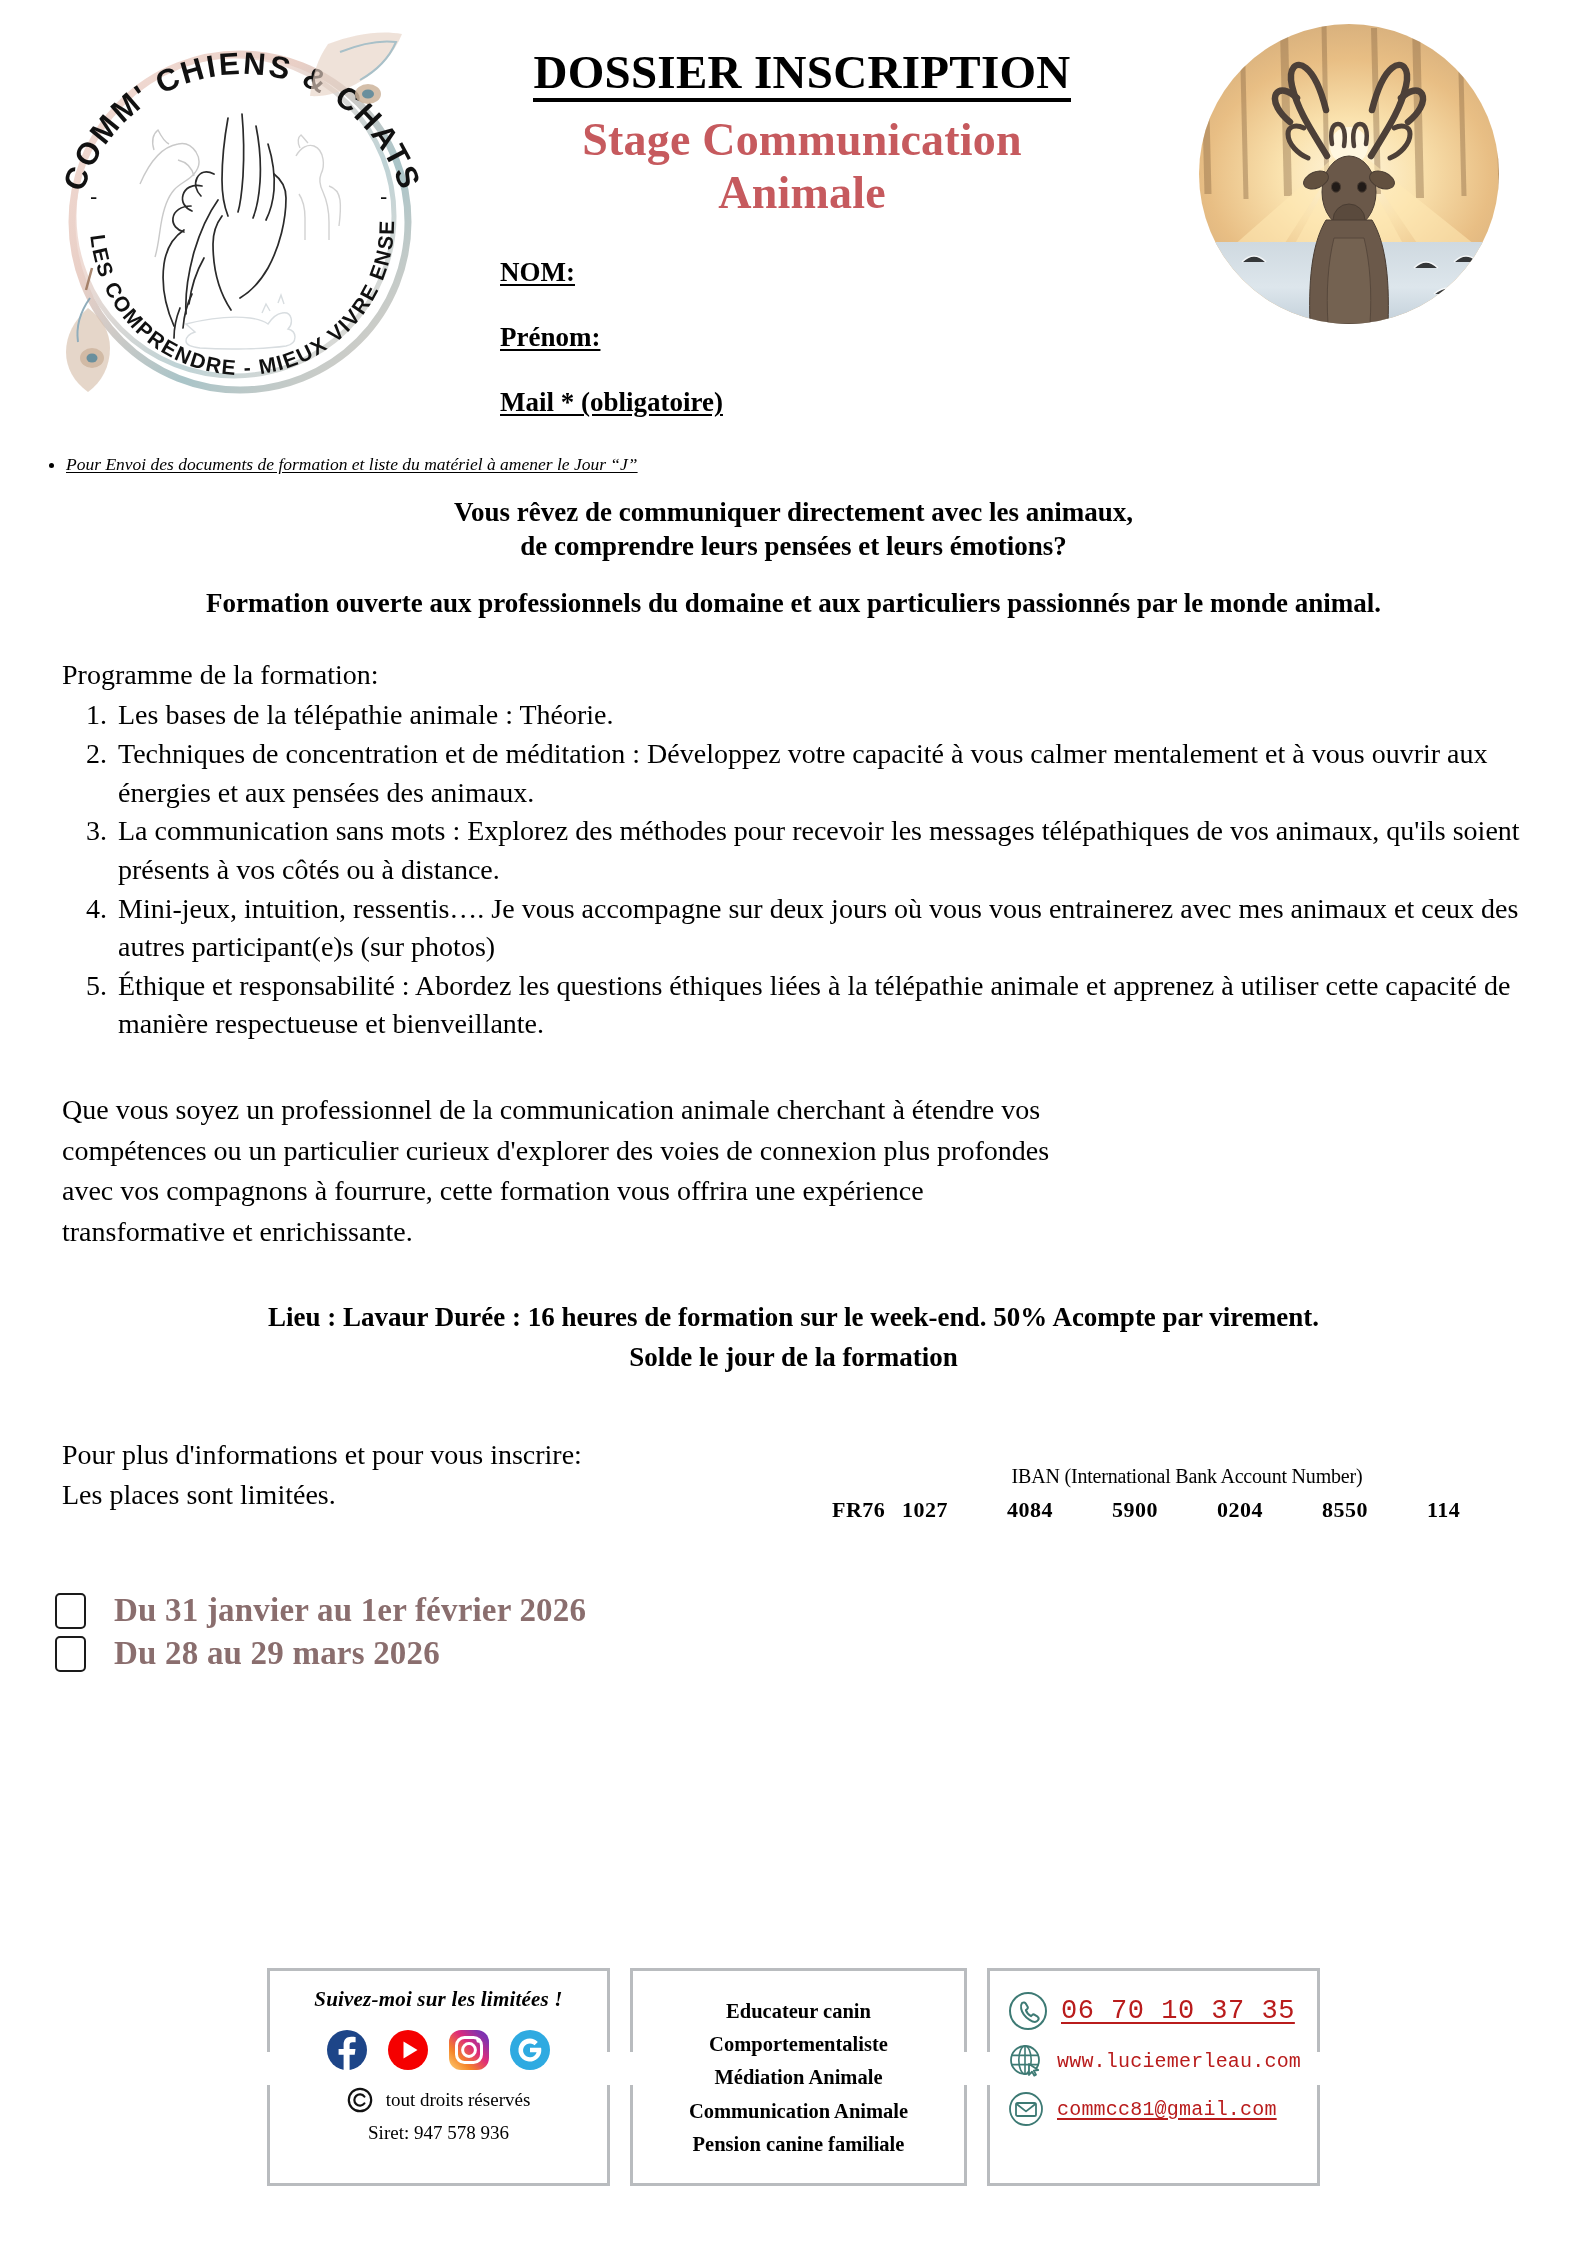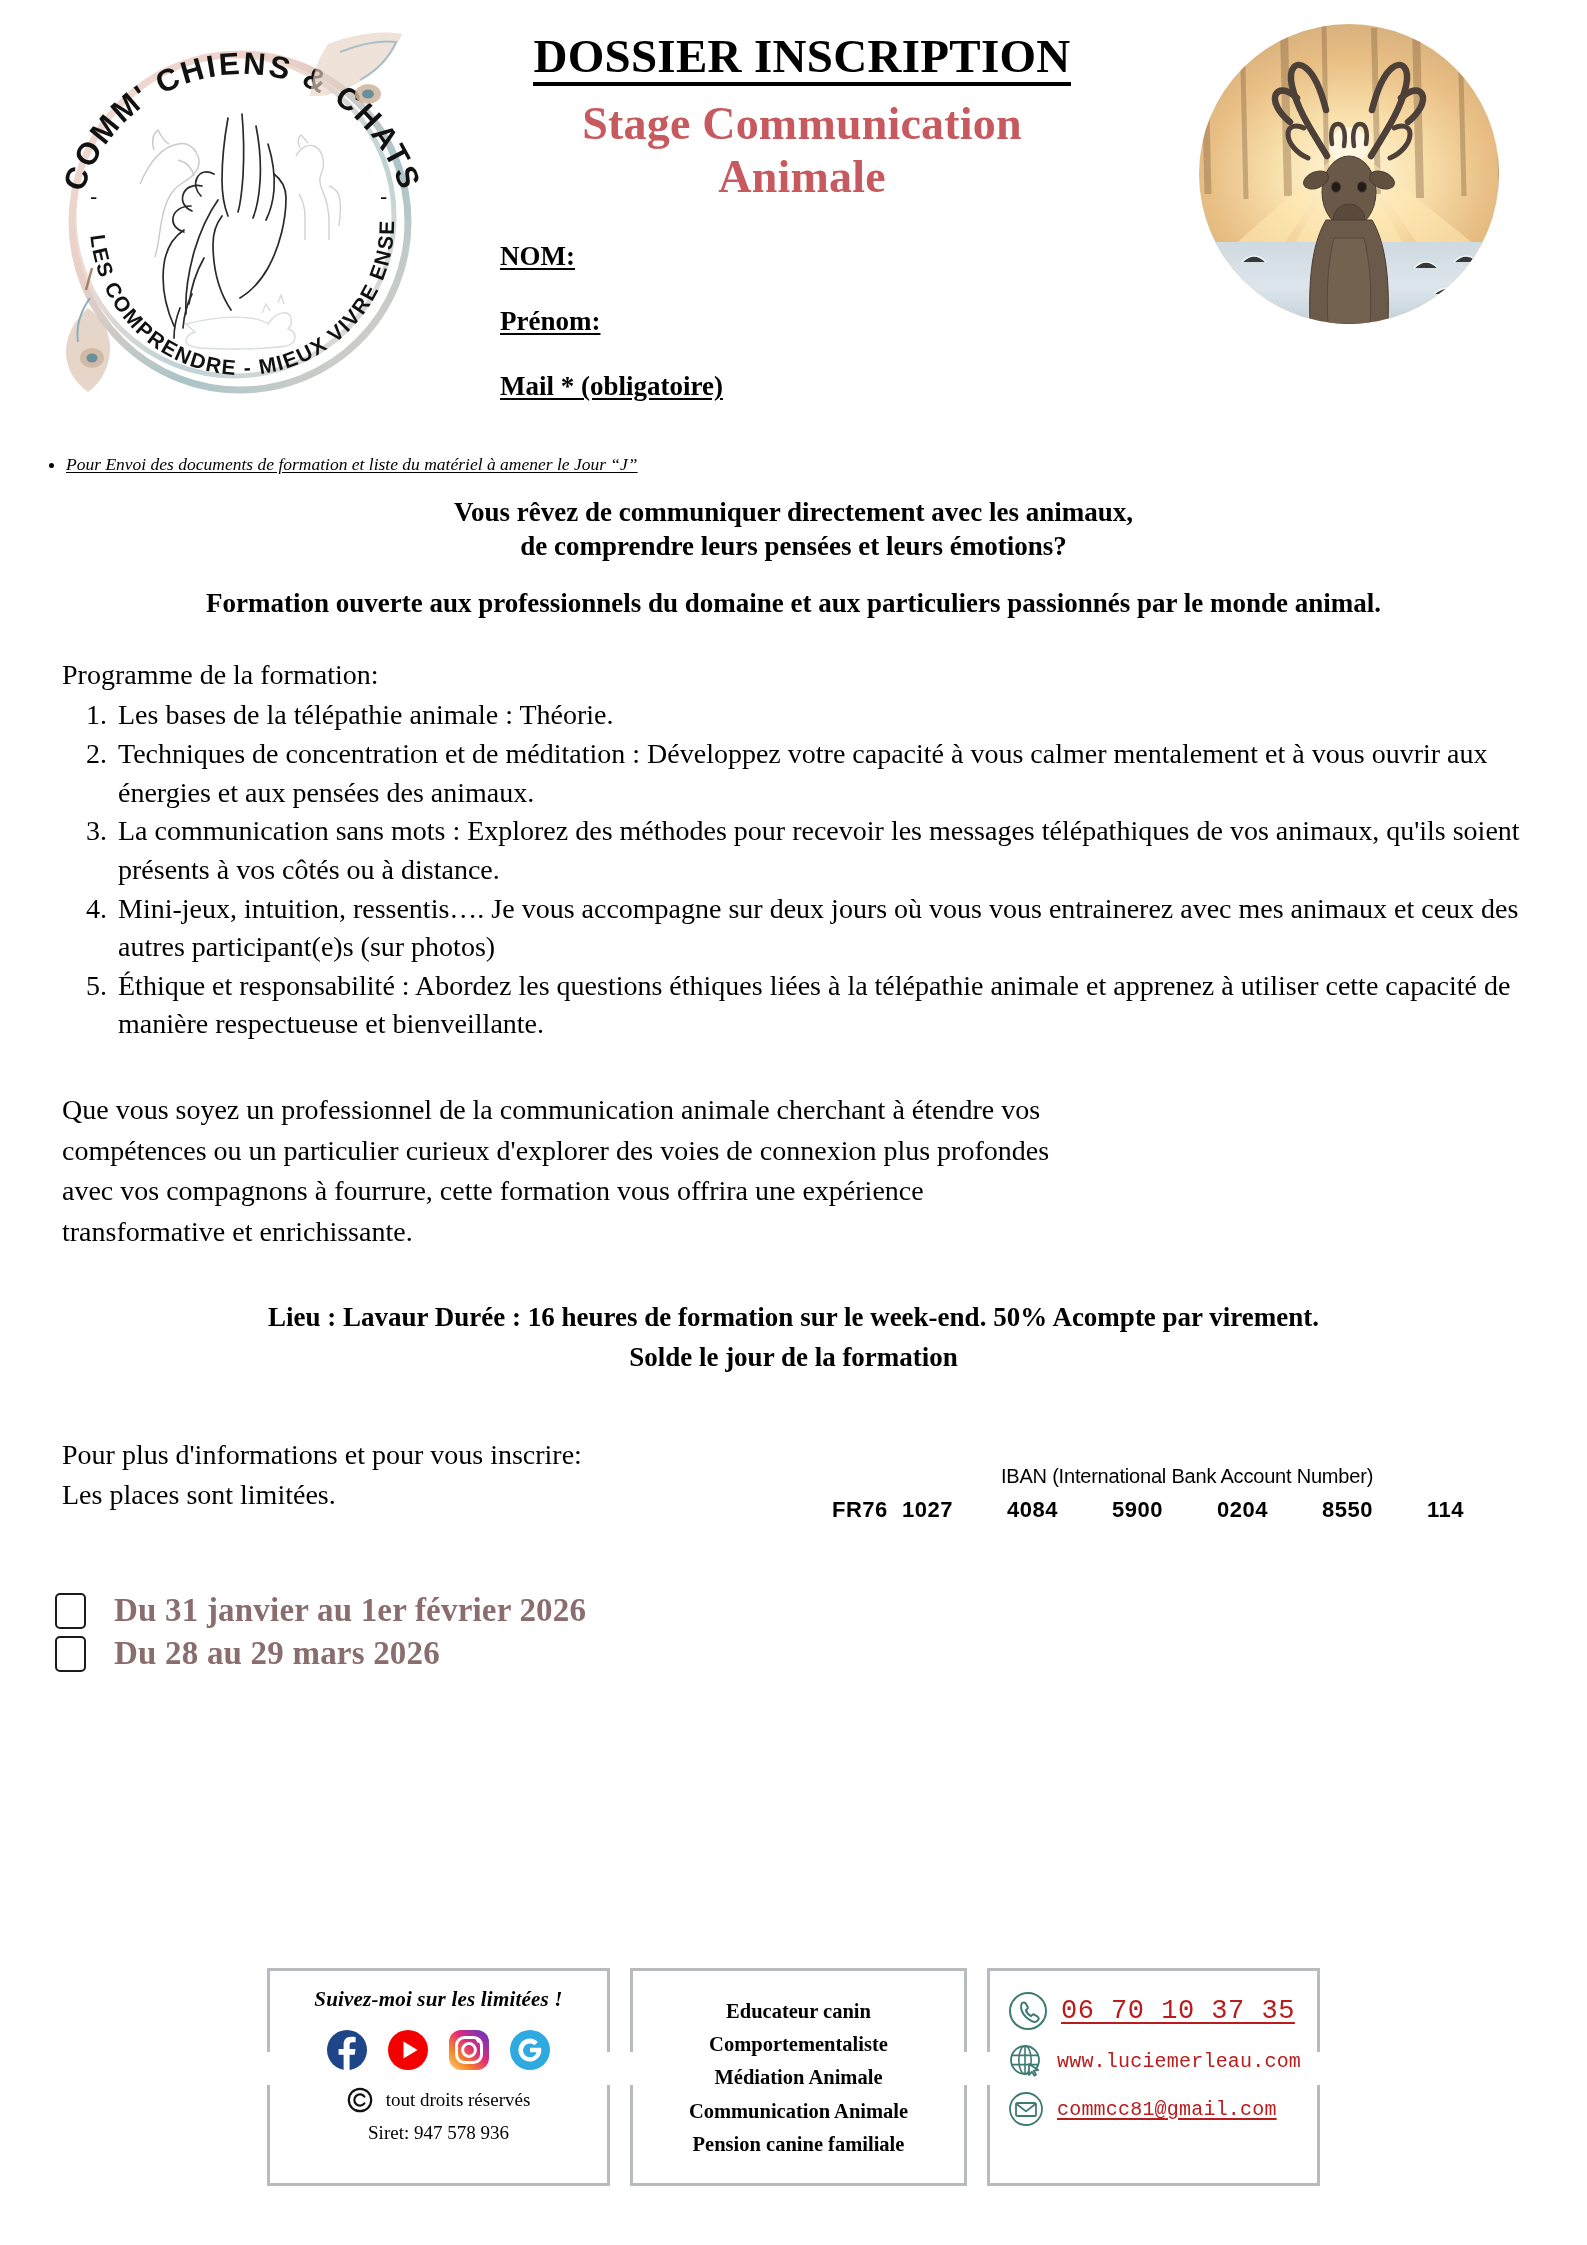--- a/index.html
+++ b/index.html
@@ -26,21 +26,21 @@
     left: 28px;
     top: 8px;
     width: 420px;
     height: 420px;
   }
   .logo-wrap svg { display: block; }
 
   .header-center {
     position: absolute;
     left: 470px;
-    top: 32px;
+    top: 48px;
     width: 640px;
   }
   .doc-title {
     font-size: 47px;
     font-weight: bold;
     text-align: center;
     letter-spacing: 0.3px;
     border-bottom: 4px solid #000;
     display: inline-block;
     line-height: 1.05;
@@ -145,21 +145,21 @@
     margin: 58px 0 0 62px;
     position: relative;
     font-size: 28px;
     line-height: 1.42;
   }
   .iban-box {
     position: absolute;
     left: 770px;
     top: 27px;
     width: 700px;
-    font-family: Liberation Sans, sans-serif;
+    font-family: Liberation Serif, serif;
   }
   .iban-title {
     font-size: 20px;
     text-align: center;
     letter-spacing: -0.2px;
     padding-left: 10px;
   }
   .iban-nums {
     display: flex;
     font-size: 22px;

